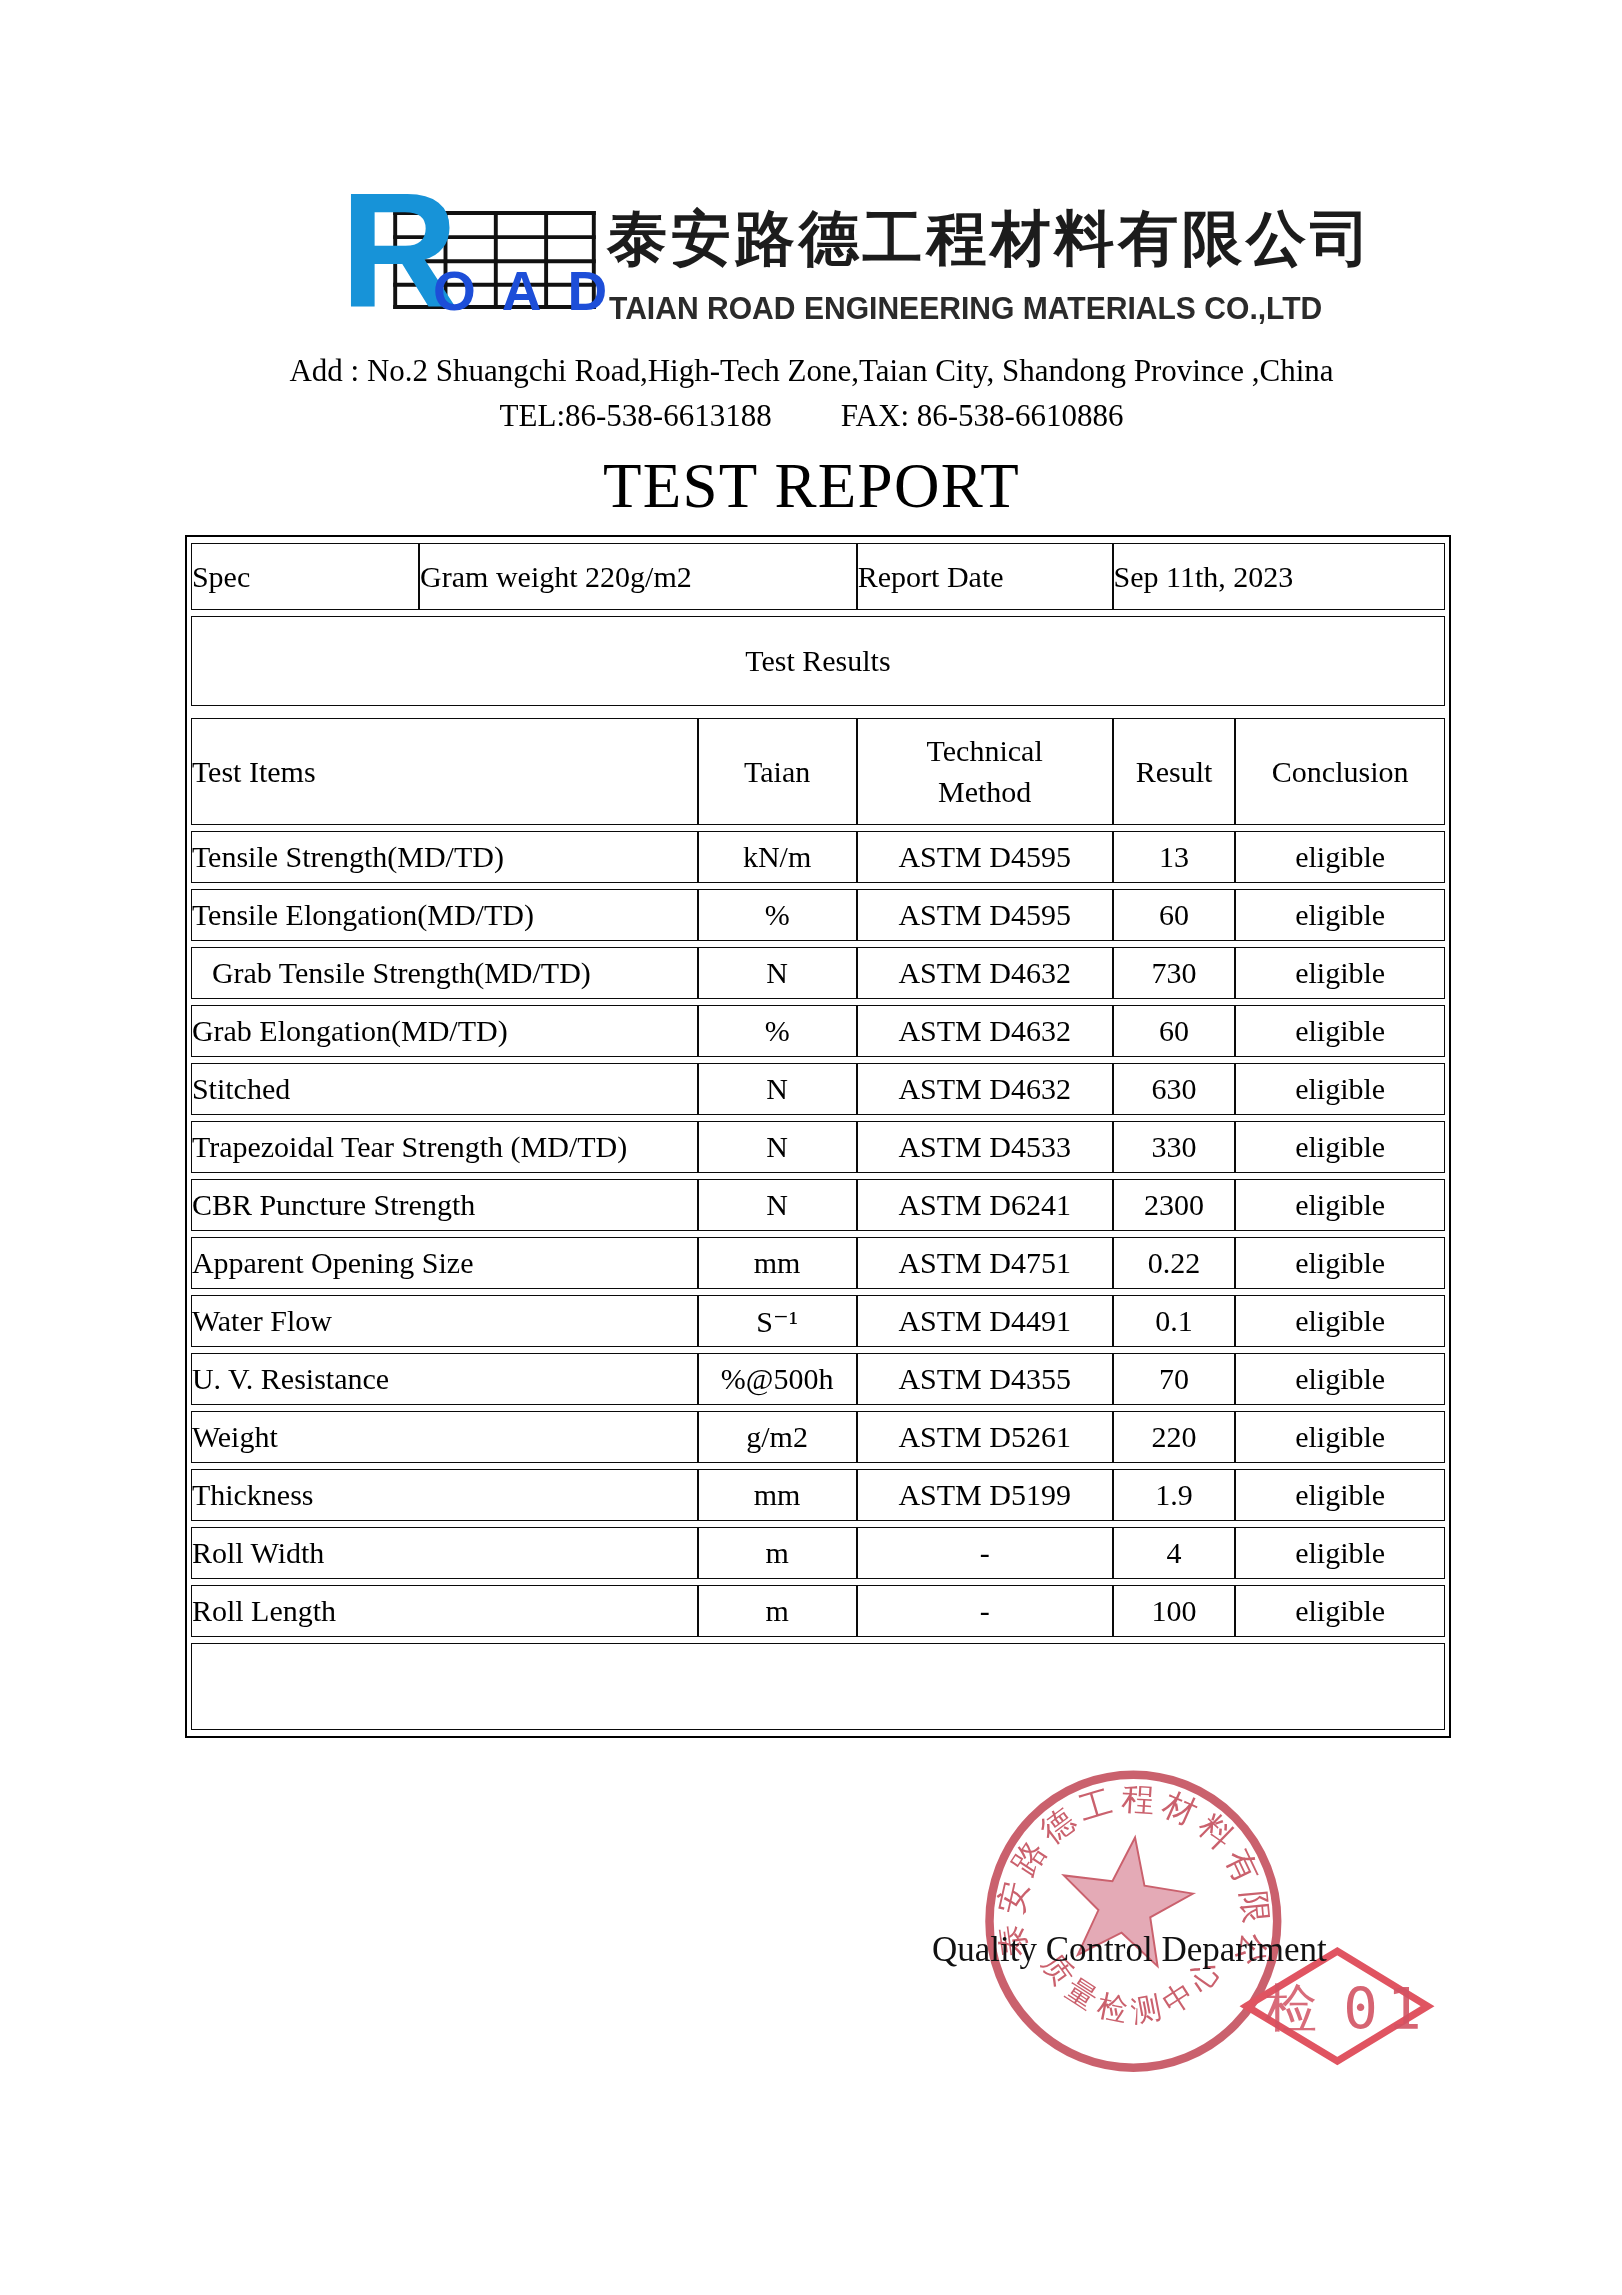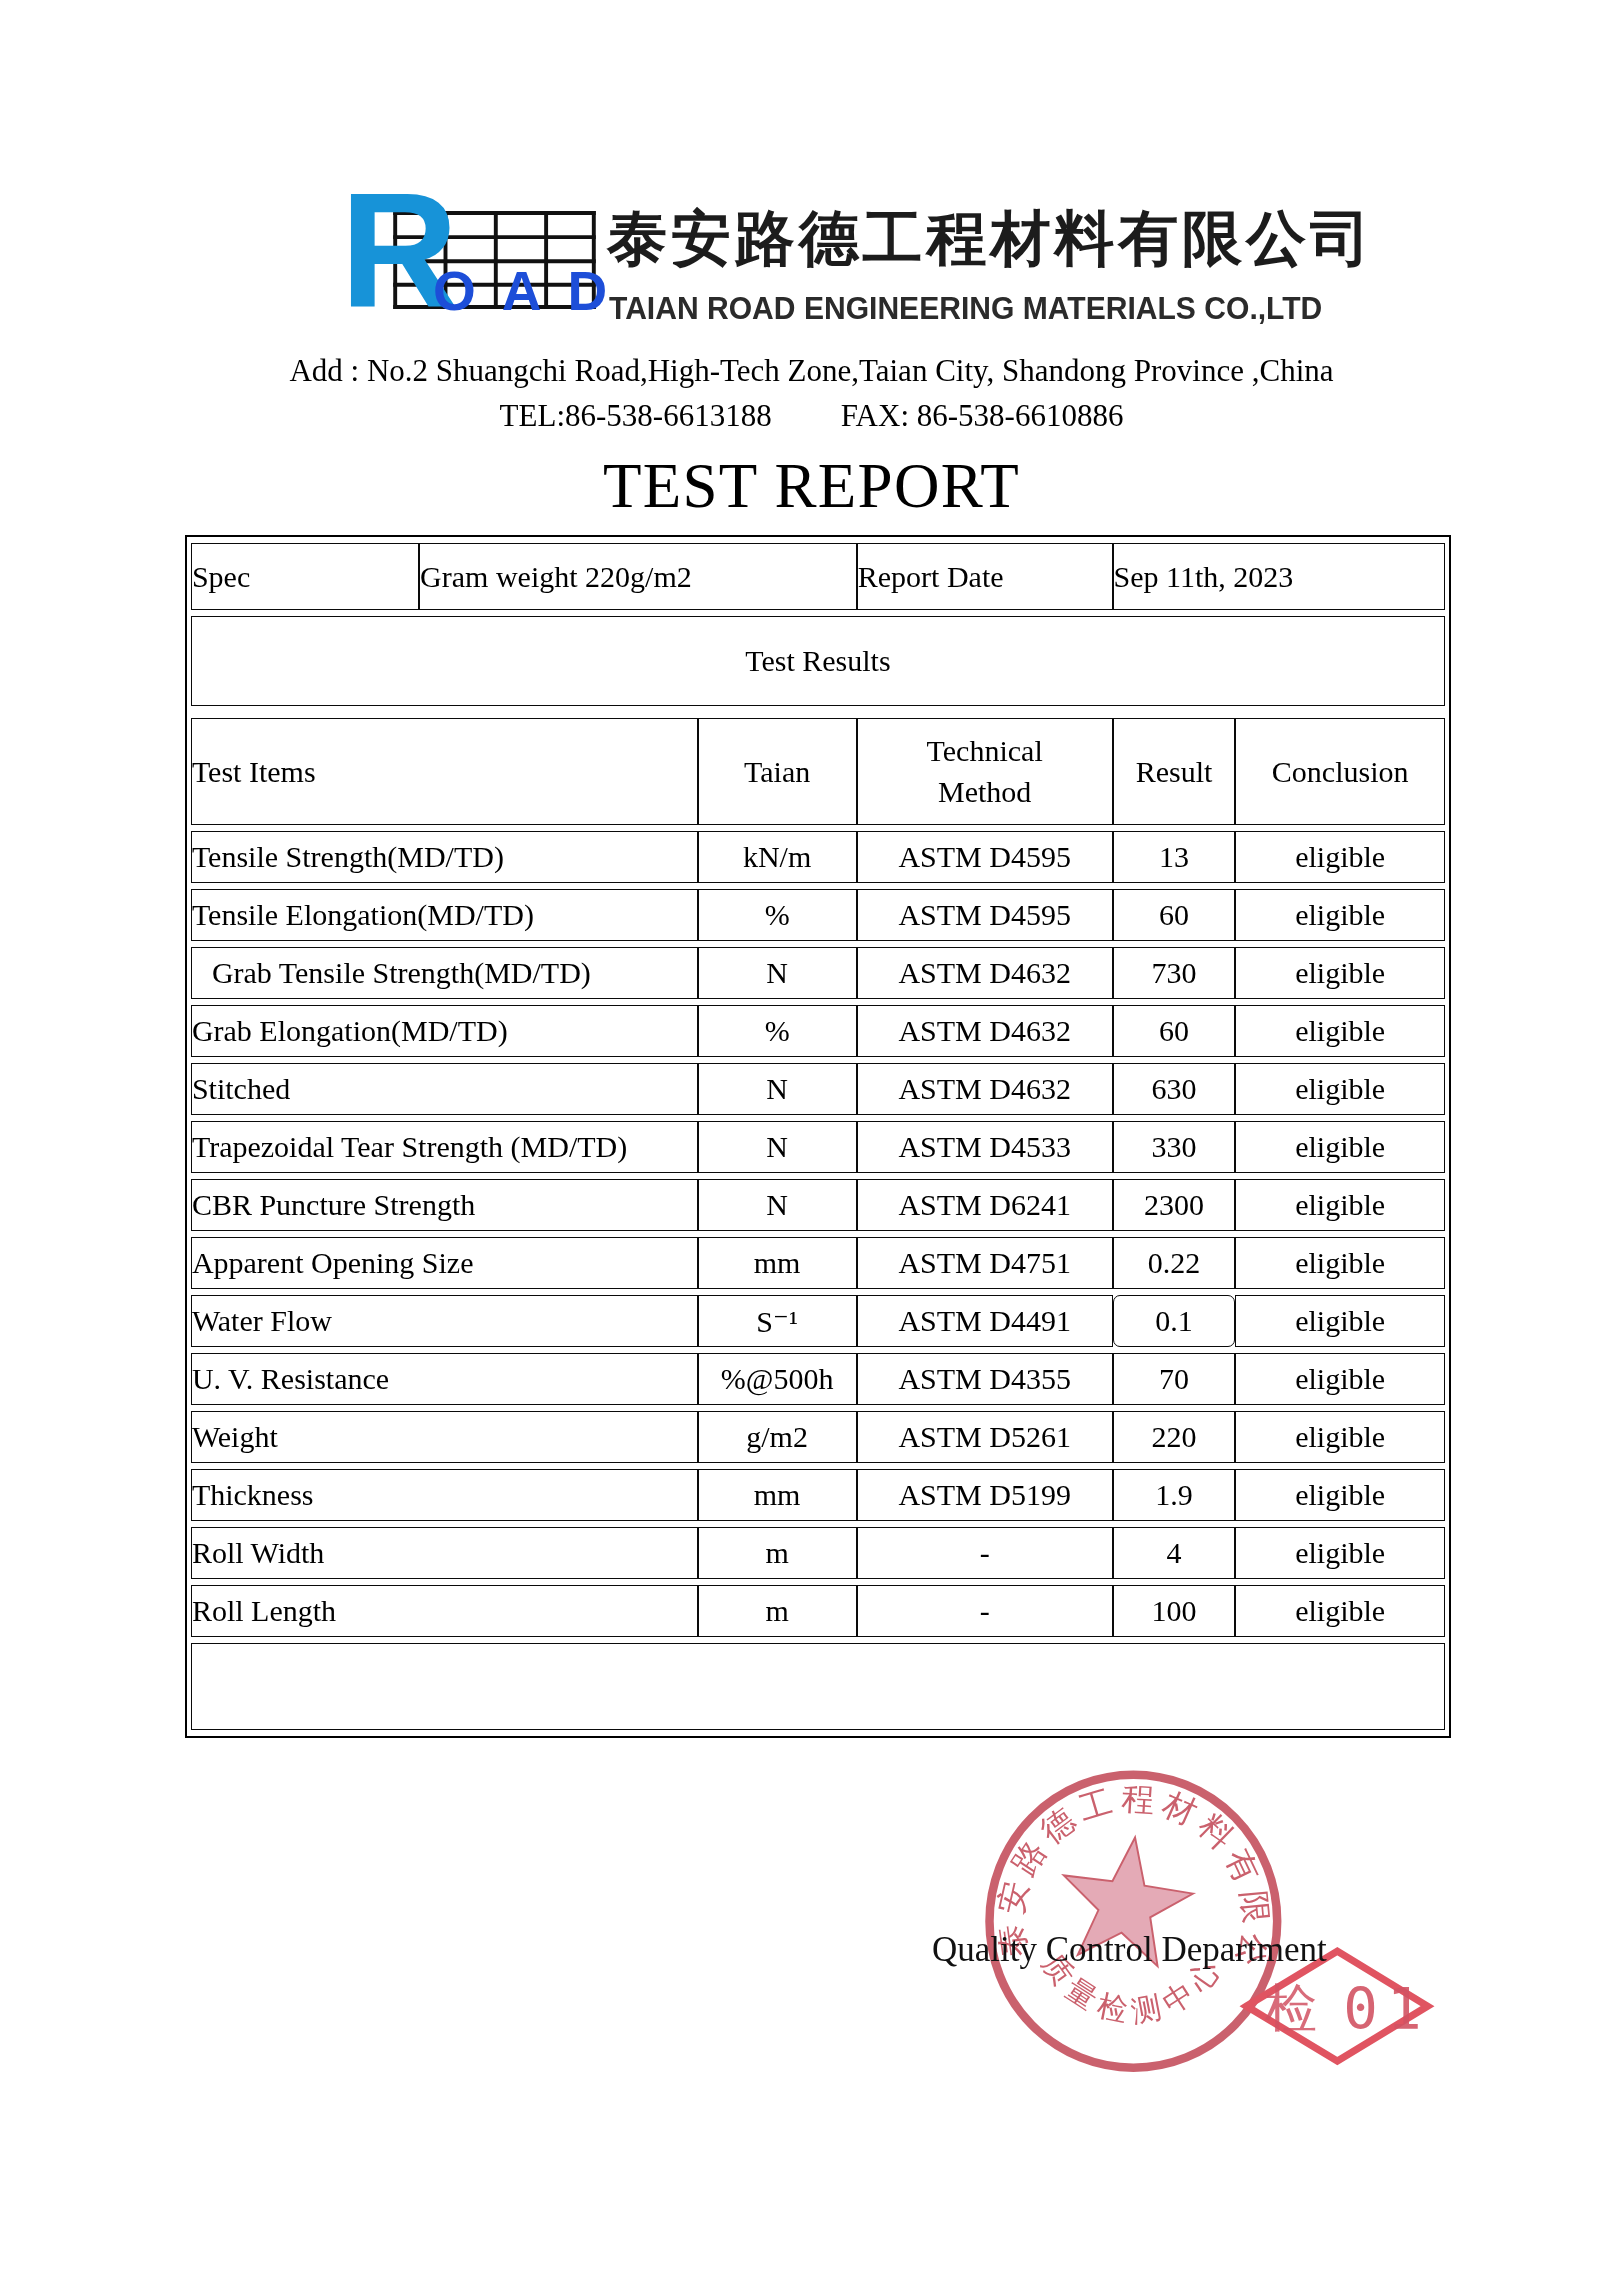--- a/index.html
+++ b/index.html
@@ -211,21 +211,21 @@
             <td class="pad-l" style="height: 50px;">Apparent Opening Size</td>
             <td class="cen" style="height: 50px;">mm</td>
             <td class="cen" style="height: 50px;">ASTM D4751</td>
             <td class="cen" style="height: 50px;">0.22</td>
             <td class="cen" style="height: 50px;">eligible</td>
           </tr>
           <tr>
             <td class="pad-l" style="height: 50px;">Water Flow</td>
             <td class="cen" style="height: 50px;">S⁻¹</td>
             <td class="cen" style="height: 50px;">ASTM D4491</td>
-            <td class="cen" style="height: 50px; border-radius: 7px;">0.1</td>
+            <td class="cen" style="height: 50px;">0.1</td>
             <td class="cen" style="height: 50px;">eligible</td>
           </tr>
           <tr>
             <td class="pad-l" style="height: 50px;">U. V. Resistance</td>
             <td class="cen" style="height: 50px;">%@500h</td>
             <td class="cen" style="height: 50px;">ASTM D4355</td>
             <td class="cen" style="height: 50px;">70</td>
             <td class="cen" style="height: 50px;">eligible</td>
           </tr>
           <tr>

